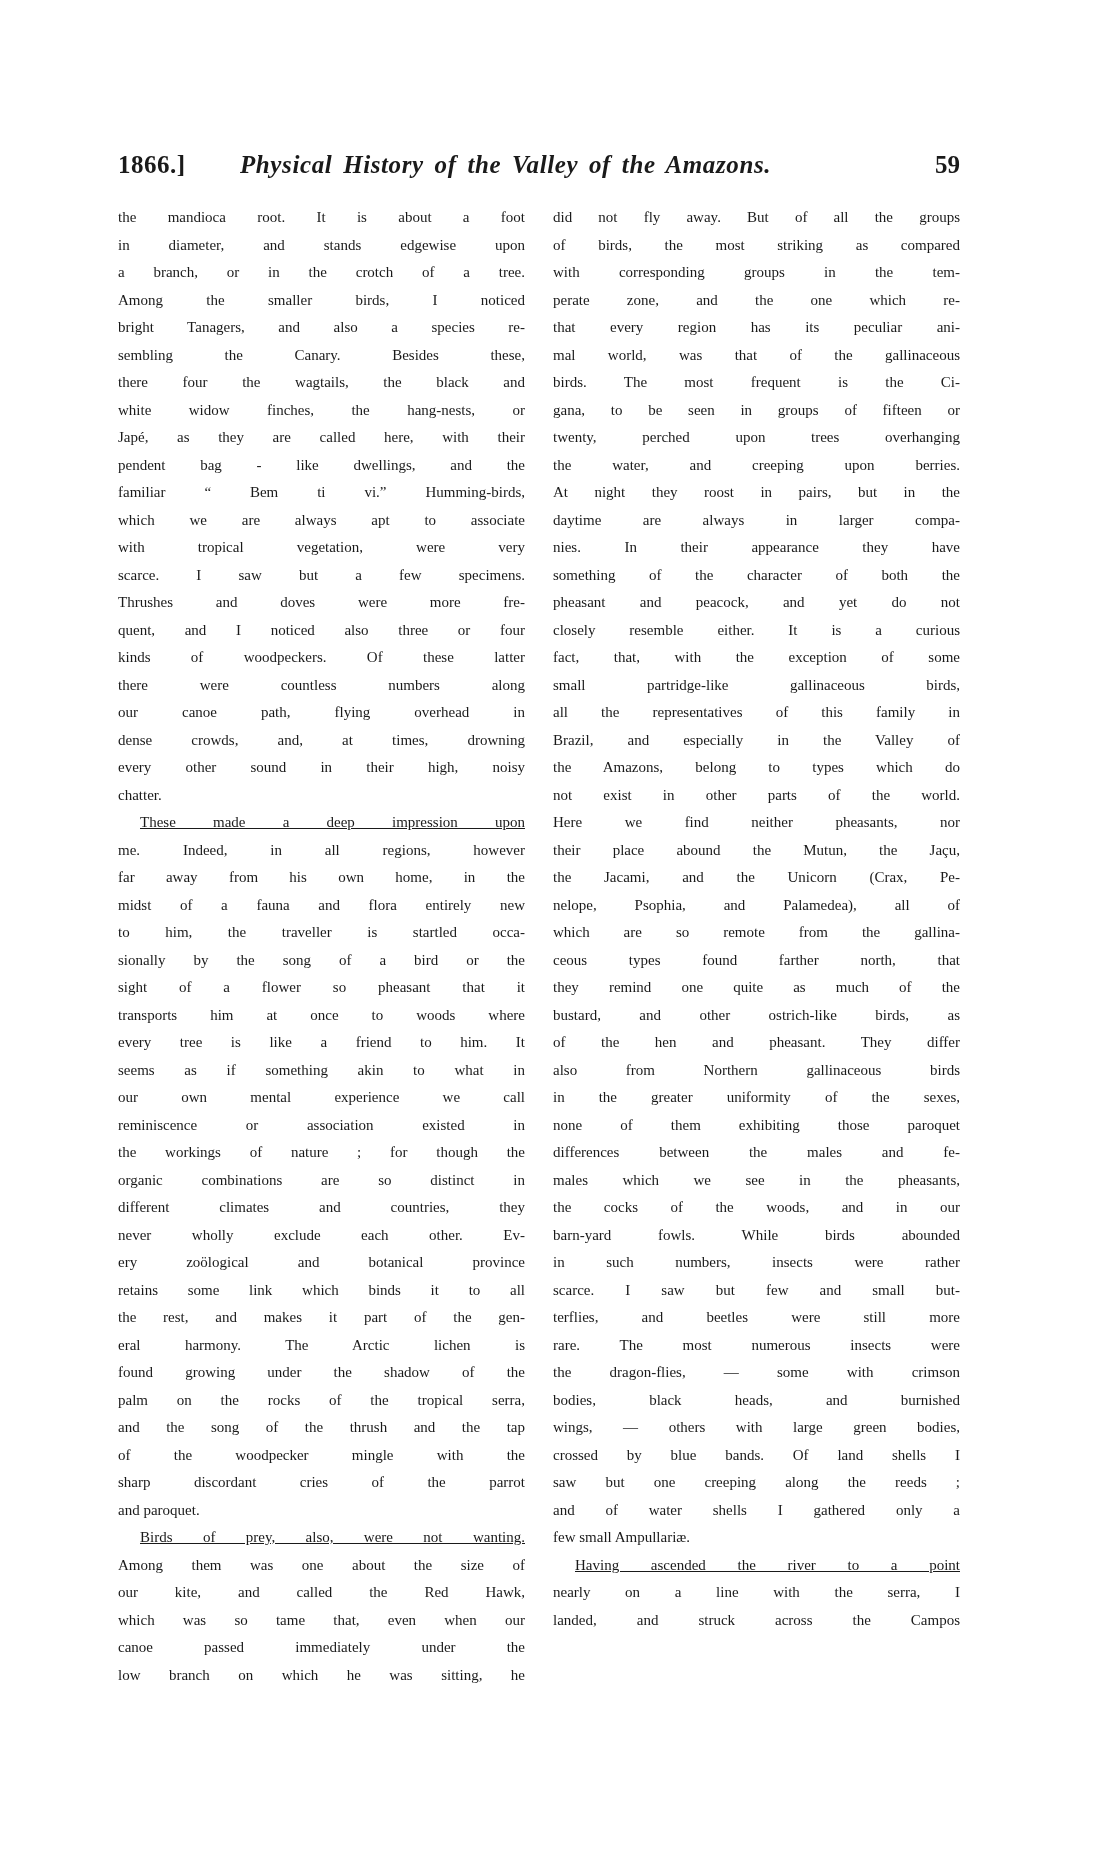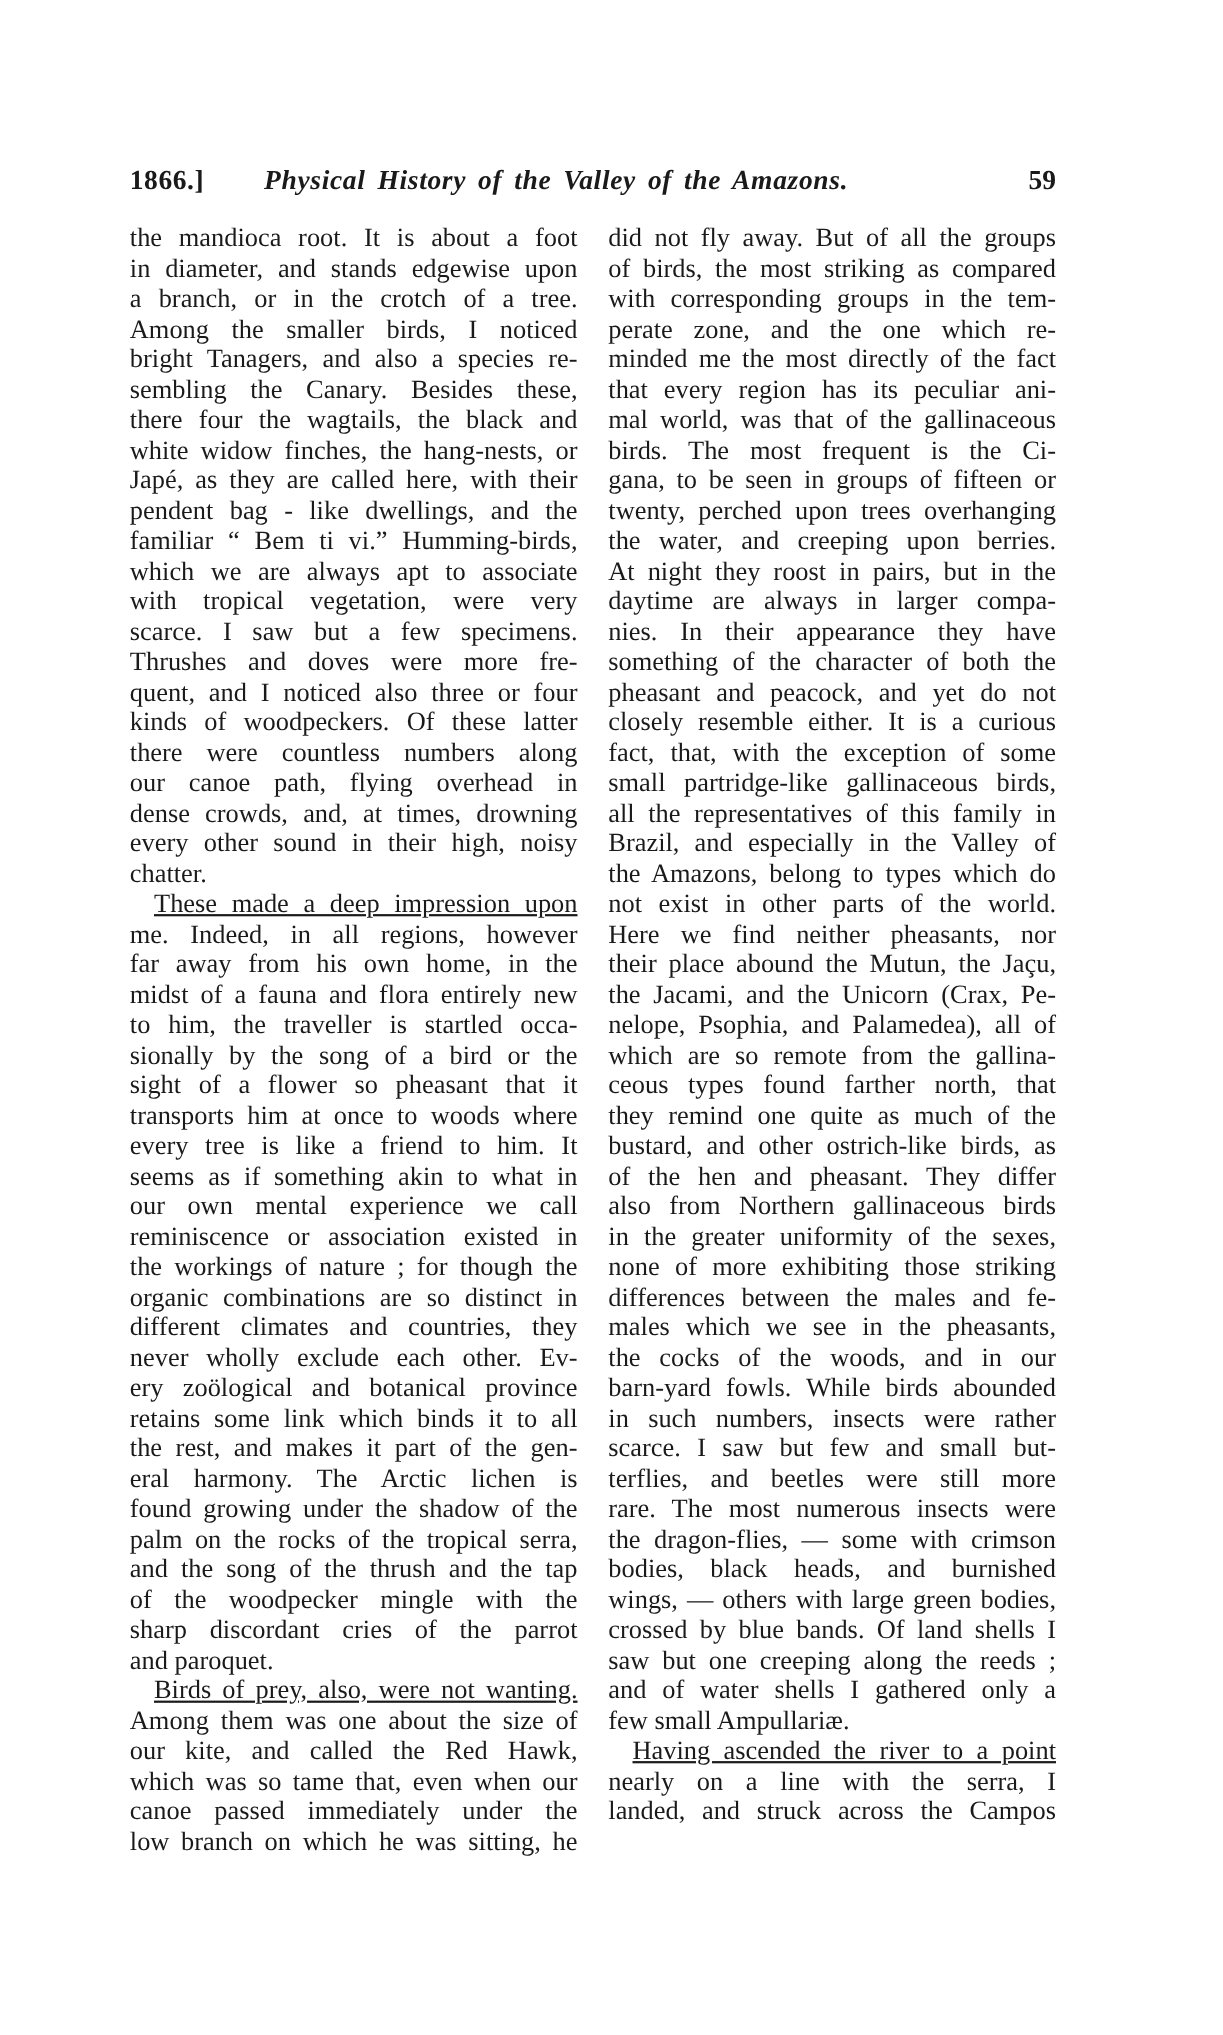--- a/index.html
+++ b/index.html
@@ -10,21 +10,21 @@
   }
   .running-head {
     position: absolute; left: 118px; top: 148px; width: 842px; height: 34px;
     font-size: 25px; line-height: 34px; font-weight: bold;
   }
   .rh-year { position: absolute; left: 0; top: 0; letter-spacing: 0.5px; }
   .rh-title { position: absolute; left: 122px; top: 0; font-style: italic; letter-spacing: 0.6px; word-spacing: 4px; }
   .rh-page { position: absolute; right: 0; top: 0; }
   .col {
     position: absolute; top: 204px; width: 407px;
-    font-size: 24px; line-height: 27.5px;
+    font-size: 15px; line-height: 27.5px;
   }
   .col-left { left: 118px; }
   .col-right { left: 553px; }
   .line {
     display: block; height: 27.5px; white-space: nowrap;
     text-align: justify; text-align-last: justify;
   }
   .line.last { text-align-last: left; }
   .line.indent { padding-left: 22px; text-decoration: underline; }
 </style>
@@ -91,21 +91,20 @@
     <span class="line">our kite, and called the Red Hawk,</span>
     <span class="line">which was so tame that, even when our</span>
     <span class="line">canoe passed immediately under the</span>
     <span class="line">low branch on which he was sitting, he</span>
   </div>
 <div class="col col-right" id="col-right">
     <span class="line">did not fly away.  But of all the groups</span>
     <span class="line">of birds, the most striking as compared</span>
     <span class="line">with corresponding groups in the tem-</span>
     <span class="line">perate zone, and the one which re-</span>
-    <span class="line">minded me the most directly of the fact</span>
     <span class="line">that every region has its peculiar ani-</span>
     <span class="line">mal world, was that of the gallinaceous</span>
     <span class="line">birds.  The most frequent is the Ci-</span>
     <span class="line">gana, to be seen in groups of fifteen or</span>
     <span class="line">twenty, perched upon trees overhanging</span>
     <span class="line">the water, and creeping upon berries.</span>
     <span class="line">At night they roost in pairs, but in the</span>
     <span class="line">daytime are always in larger compa-</span>
     <span class="line">nies.  In their appearance they have</span>
     <span class="line">something of the character of both the</span>
@@ -121,21 +120,21 @@
     <span class="line">their place abound the Mutun, the Jaçu,</span>
     <span class="line">the Jacami, and the Unicorn (Crax, Pe-</span>
     <span class="line">nelope, Psophia, and Palamedea), all of</span>
     <span class="line">which are so remote from the gallina-</span>
     <span class="line">ceous types found farther north, that</span>
     <span class="line">they remind one quite as much of the</span>
     <span class="line">bustard, and other ostrich-like birds, as</span>
     <span class="line">of the hen and pheasant.  They differ</span>
     <span class="line">also from Northern gallinaceous birds</span>
     <span class="line">in the greater uniformity of the sexes,</span>
-    <span class="line">none of more exhibiting those striking</span>
+    <span class="line">none of them exhibiting those paroquet</span>
     <span class="line">differences between the males and fe-</span>
     <span class="line">males which we see in the pheasants,</span>
     <span class="line">the cocks of the woods, and in our</span>
     <span class="line">barn-yard fowls.  While birds abounded</span>
     <span class="line">in such numbers, insects were rather</span>
     <span class="line">scarce.  I saw but few and small but-</span>
     <span class="line">terflies, and beetles were still more</span>
     <span class="line">rare.  The most numerous insects were</span>
     <span class="line">the dragon-flies, — some with crimson</span>
     <span class="line">bodies, black heads, and burnished</span>

